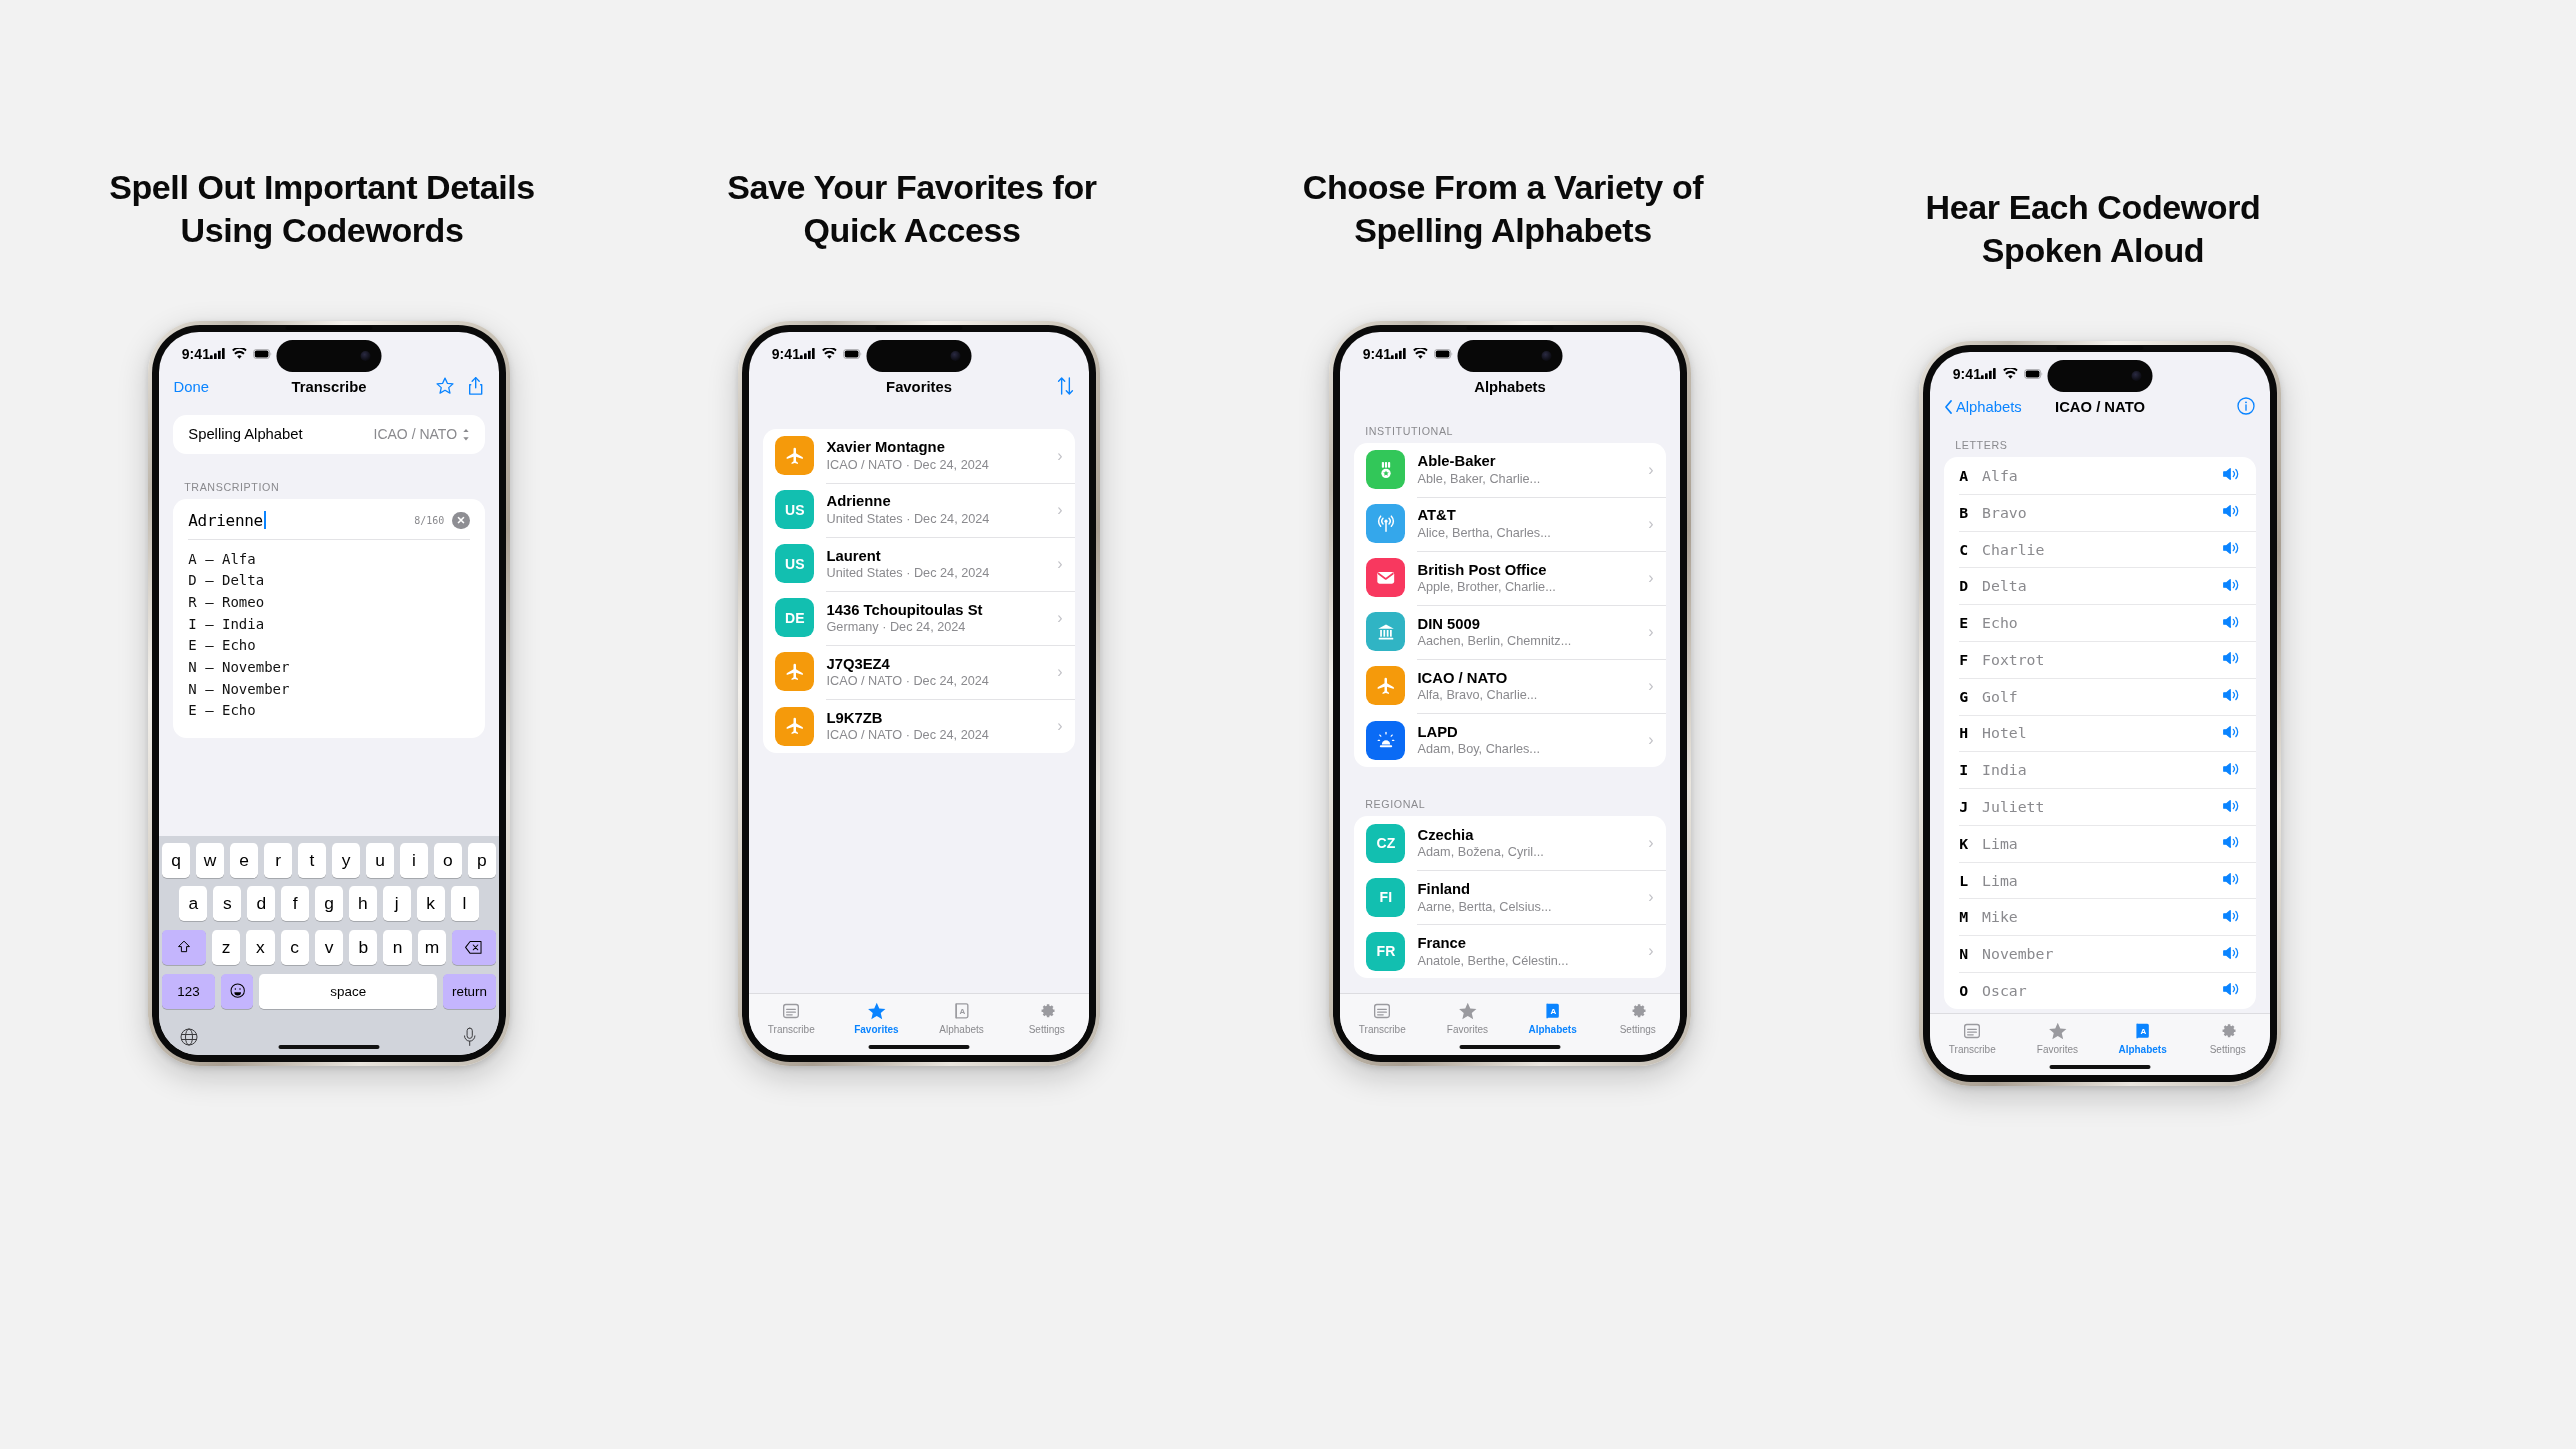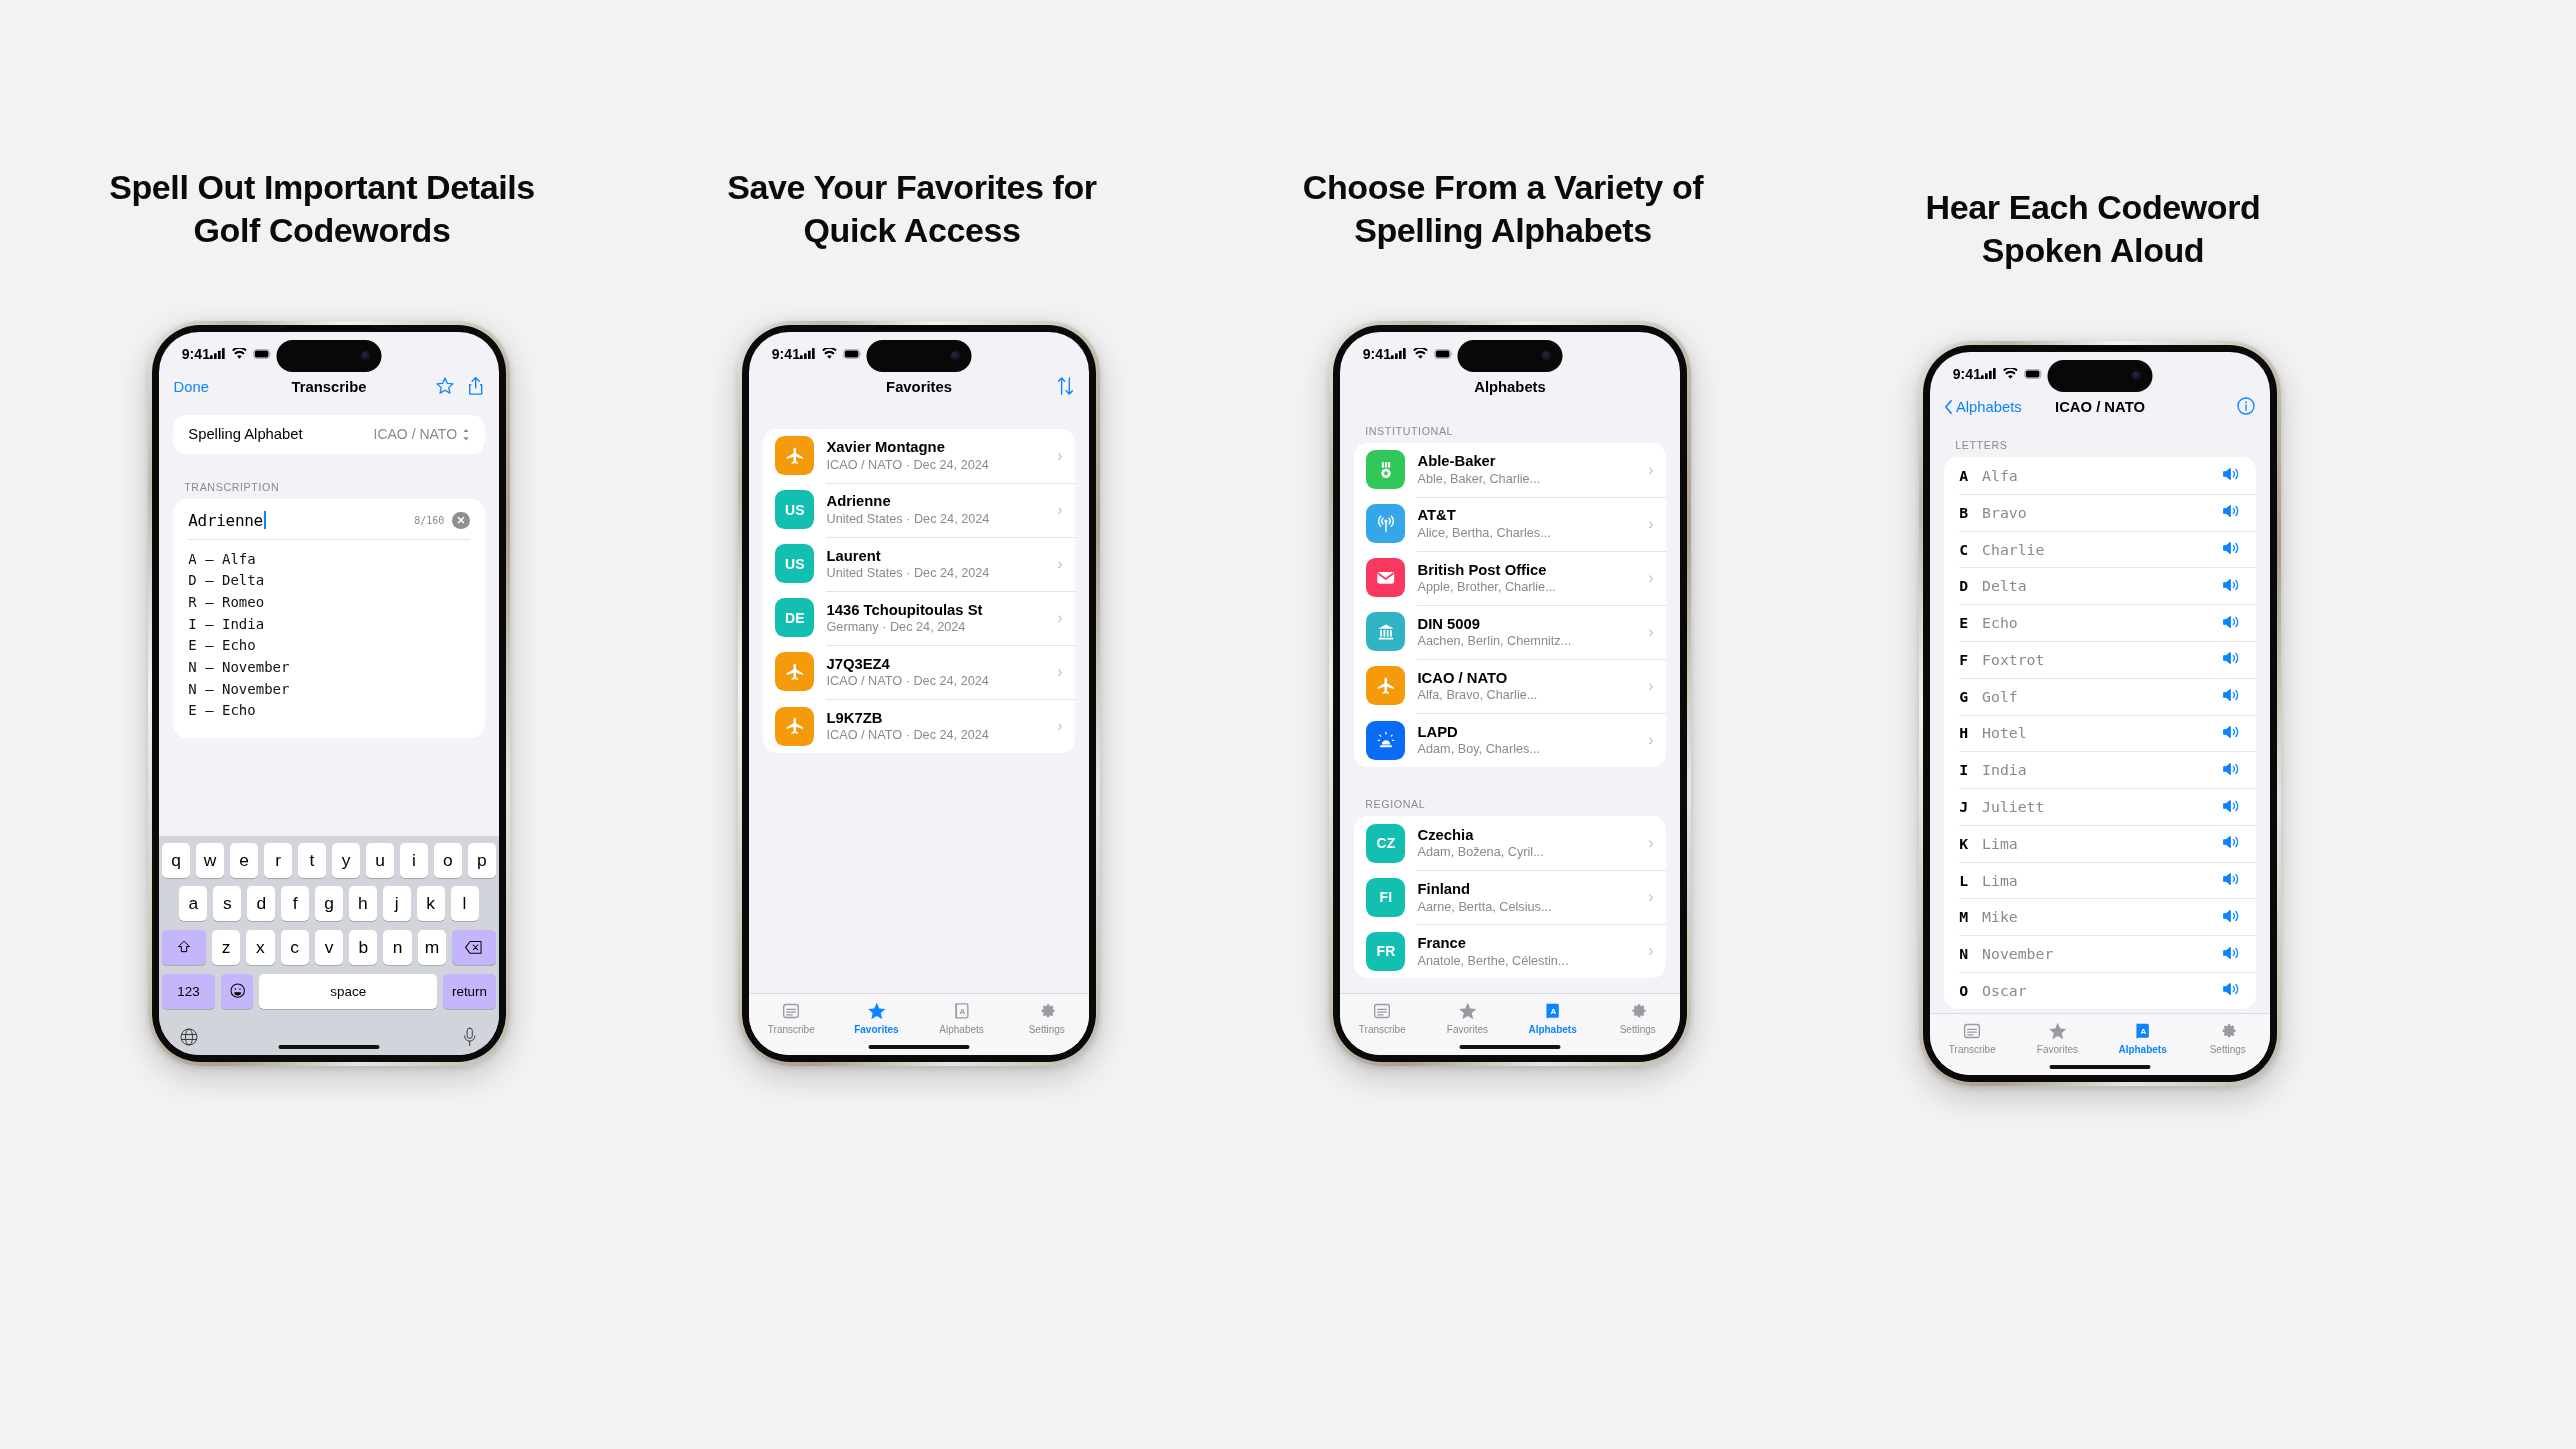--- a/index.html
+++ b/index.html
@@ -206,21 +206,21 @@
   .spk { margin-left: auto; }
 </style>
 </head>
 <body>
 
 <div class="stage">
 
   <div class="panel panel-1">
     <div class="headline">
       <span class="ln">Spell Out Important Details</span>
-      <span class="ln">Golf Codewords</span>
+      <span class="ln">Using Codewords</span>
     </div>
 
     <div class="phone">
       <div class="phone-band"></div>
       <div class="phone-bezel">
         <div class="top-speaker"></div>
       </div>
       <div class="screen">
 
         <div class="statusbar">

